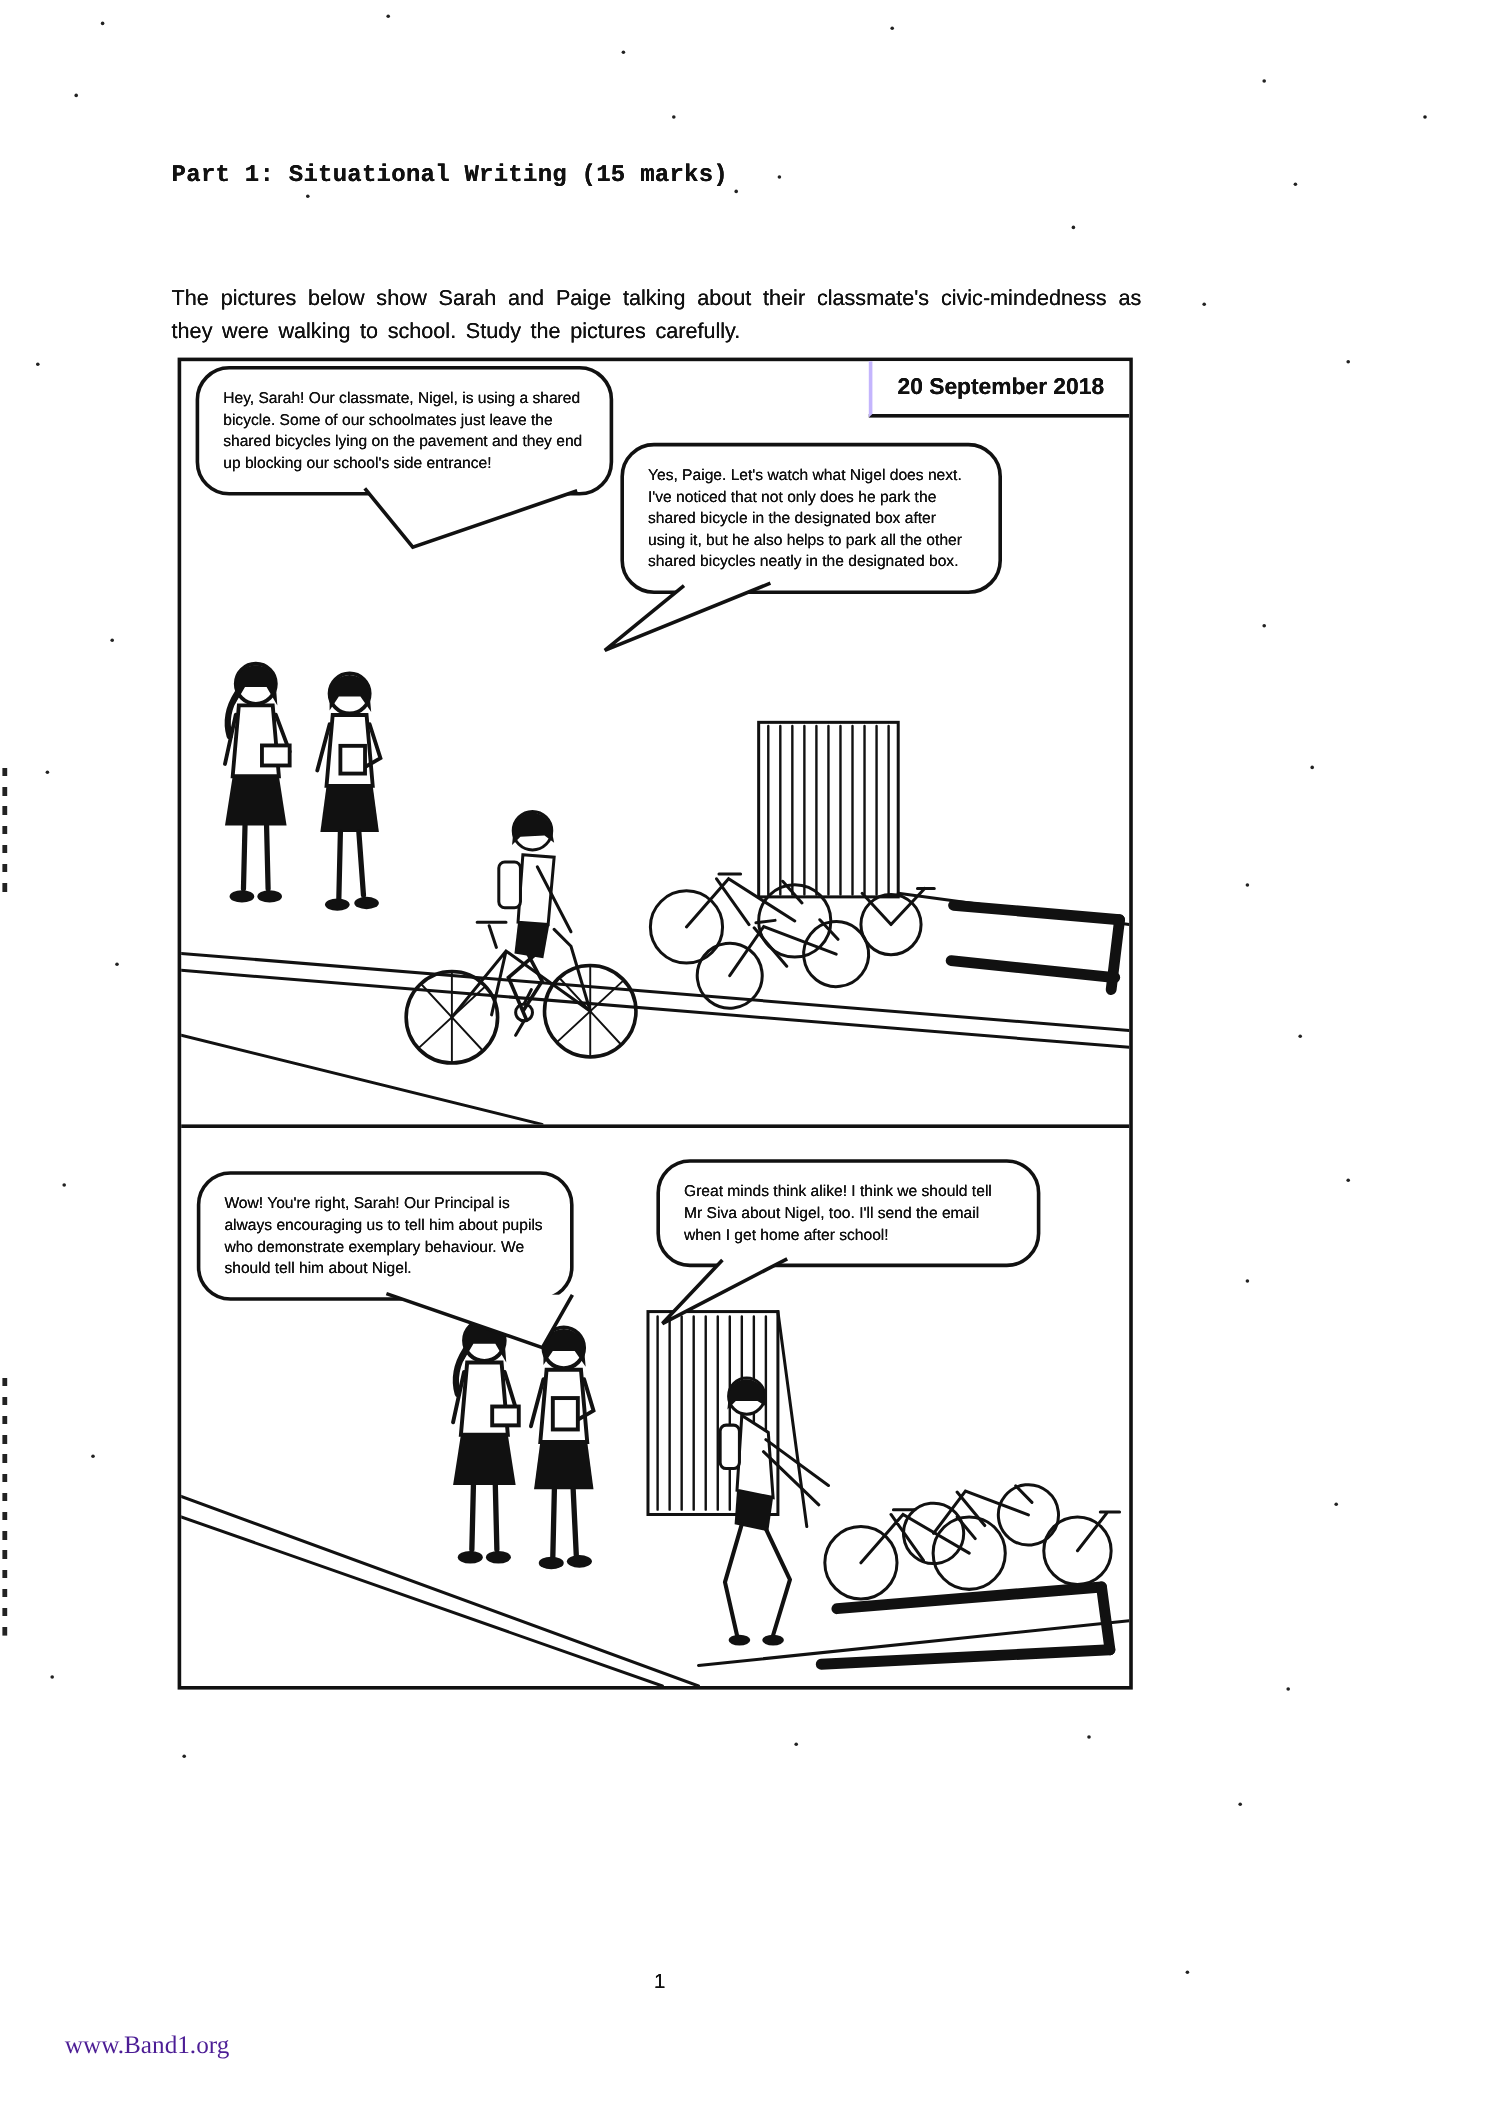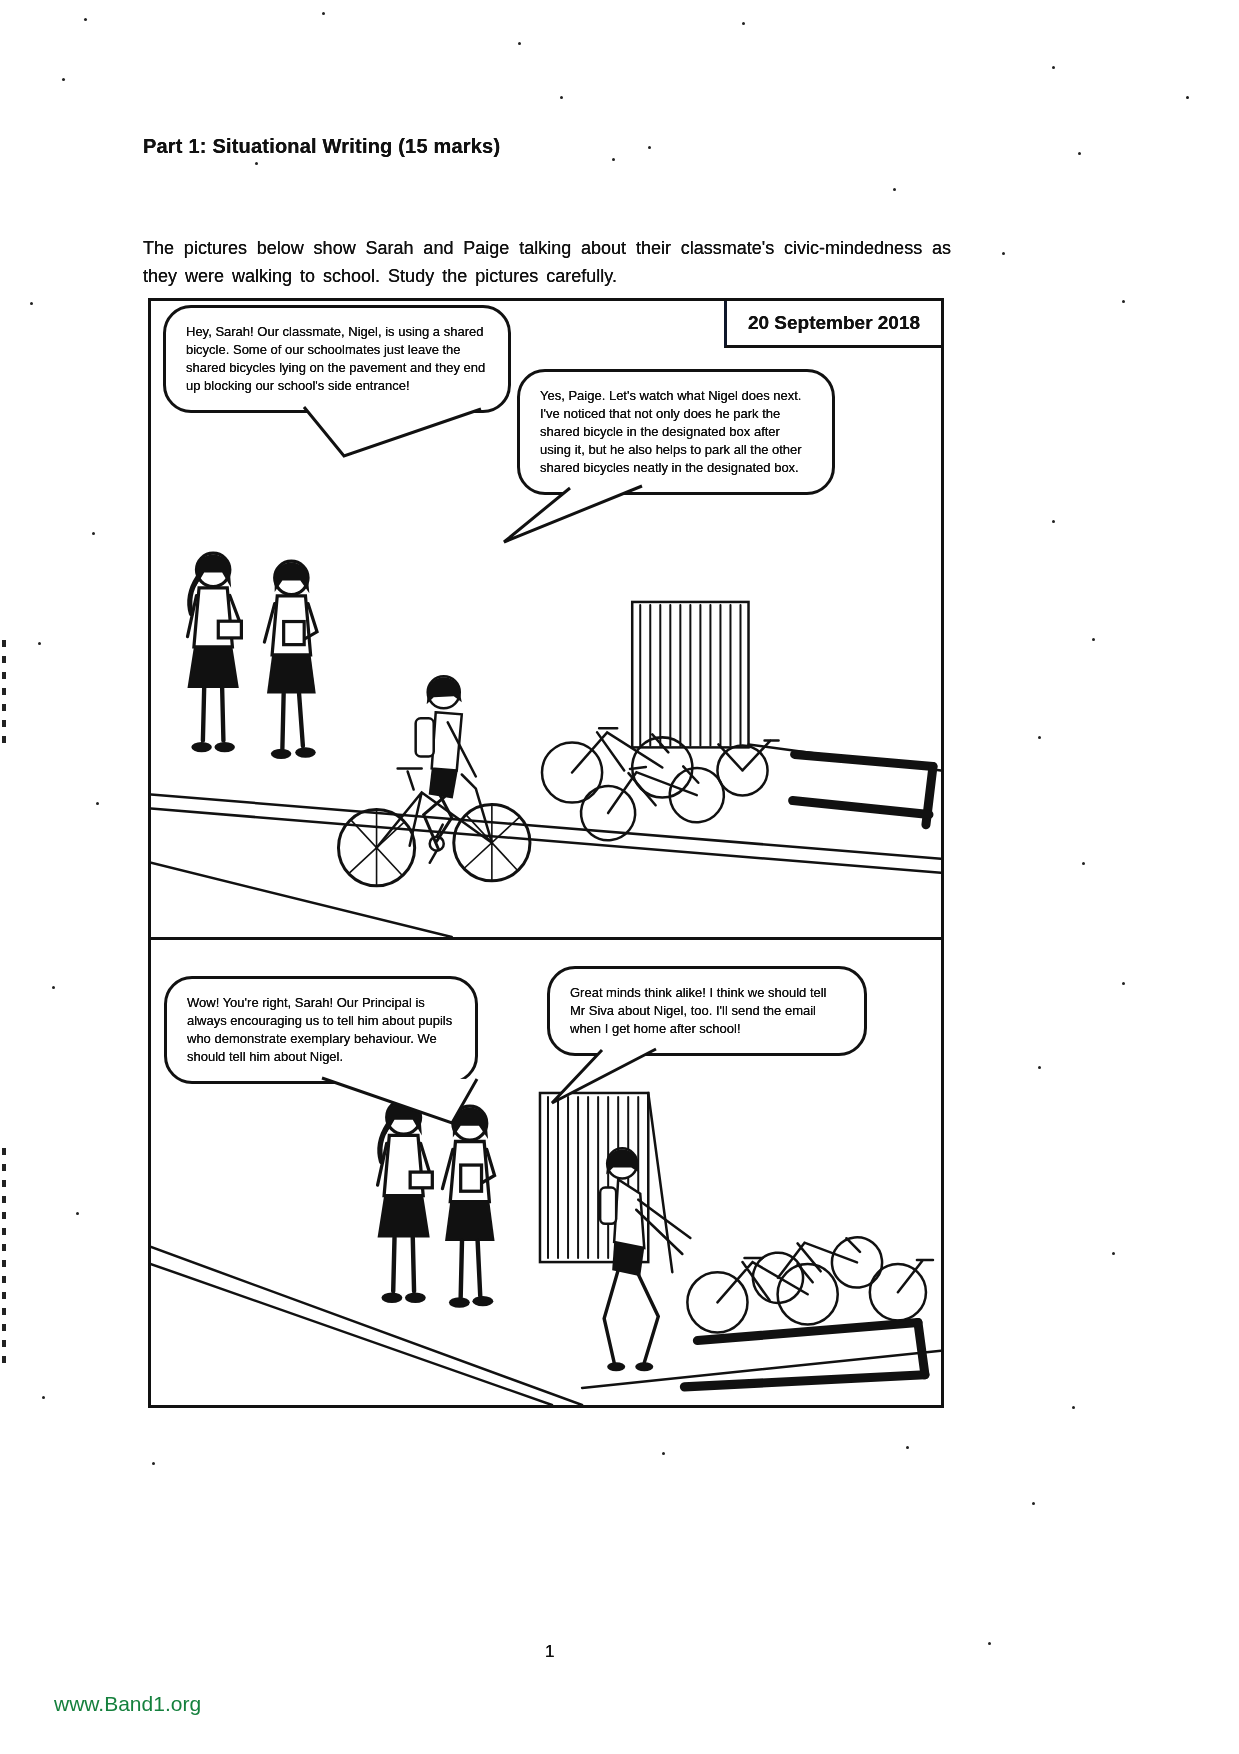--- a/index.html
+++ b/index.html
@@ -2,54 +2,54 @@
 <html><head>
 <meta charset="utf-8">
 <style>
   html,body{margin:0;padding:0;}
   body{
     width:1239px;height:1754px;position:relative;background:#ffffff;
     font-family:"Liberation Sans", sans-serif;color:#111;overflow:hidden;
   }
   .title{
     position:absolute;left:143px;top:122px;font-size:20px;font-weight:700;
-    letter-spacing:.2px;text-shadow:0 0 .5px #000;
+    letter-spacing:.2px;text-shadow:0 0 .5px #000;font-family:Liberation Mono, monospace;
   }
   .instructions{
     position:absolute;left:143px;top:217px;width:808px;font-size:18px;
     line-height:1.55;text-align:justify;word-spacing:3px;text-shadow:0 0 .4px #000;
   }
   .comic{
     position:absolute;left:148px;top:298px;width:790px;height:1104px;
     border:3px solid #111;background:#fff;
   }
   .panel{position:absolute;left:0;right:0;}
   .panel1{top:0;height:636px;border-bottom:3px solid #111;}
   .panel2{top:639px;bottom:0;}
   .scene{position:absolute;inset:0;z-index:1;}
   .datebox{
     position:absolute;top:0;right:0;width:214px;height:44px;z-index:4;
-    border-left:3px solid #0f172a;border-bottom:3px solid #111;background:#fff;
+    border-left:3px solid #c4b5fd;border-bottom:3px solid #111;background:#fff;
     display:flex;align-items:center;justify-content:center;
     font-size:19px;font-weight:700;text-shadow:0 0 .4px #000;
   }
   .bubble{
     position:absolute;z-index:2;background:#fff;border:3px solid #111;
     border-radius:28px;padding:15px 20px;font-size:13px;line-height:1.38;
     text-shadow:0 0 .4px #000;box-sizing:border-box;
   }
   .bubble .tail{position:absolute;z-index:3;overflow:visible;}
   .b1{left:12px;top:4px;width:348px;}
   .b2{left:366px;top:68px;width:318px;}
   .b3{left:13px;top:6px;width:314px;margin-top:30px;}
   .b4{left:396px;top:26px;width:320px;}
   .pageno{position:absolute;left:545px;top:1642px;font-size:17px;text-shadow:0 0 .4px #000;}
   .watermark{
-    position:absolute;left:54px;top:1692px;font-size:21px;color:#15803d;
-    font-family:Liberation Sans, sans-serif;
+    position:absolute;left:54px;top:1692px;font-size:21px;color:#4c1d95;
+    font-family:Liberation Serif, serif;
   }
   .bindmark{position:absolute;left:2px;width:4px;background:repeating-linear-gradient(to bottom,#222 0 7px,transparent 7px 16px);}
   .bm1{top:640px;height:110px;}
   .bm2{top:1148px;height:215px;}
   .speckles{
     position:absolute;left:0;top:0;width:3px;height:3px;border-radius:50%;background:transparent;
     box-shadow:
       84px 18px #222, 322px 12px #222, 518px 42px #222, 742px 22px #222,
       1052px 66px #222, 1186px 96px #1a1a1a, 62px 78px #222, 255px 162px #222,
       612px 158px #222, 893px 188px #222, 1078px 152px #222, 30px 302px #222,

